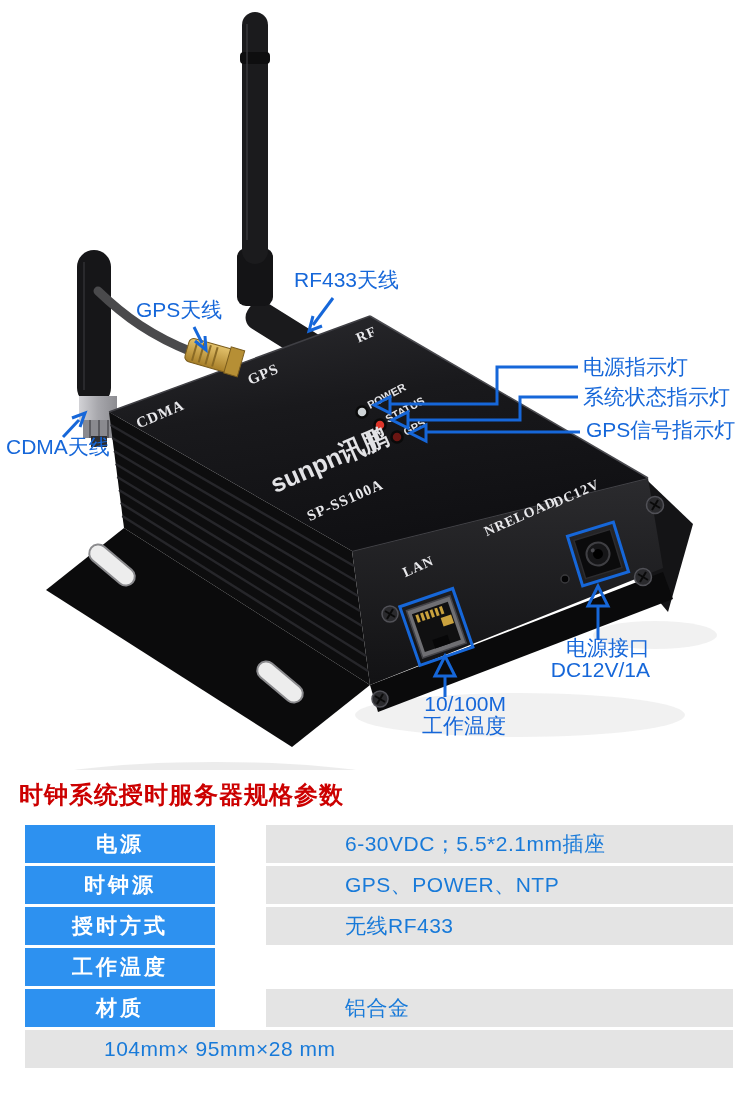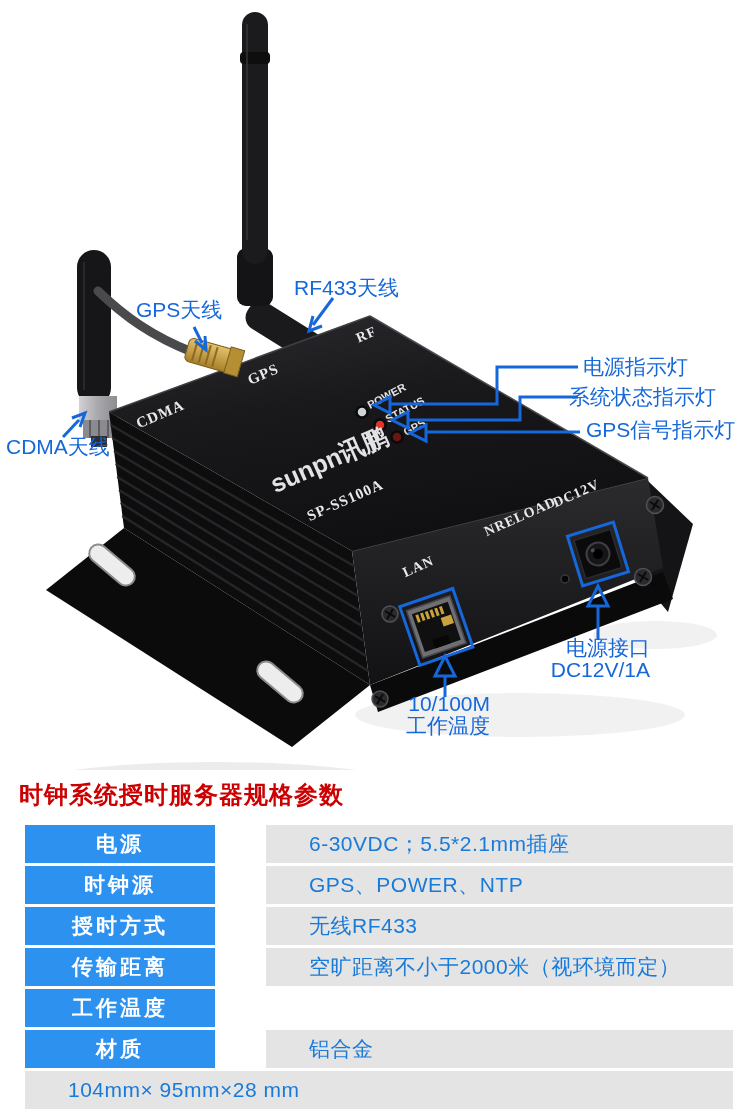--- a/index.html
+++ b/index.html
@@ -33,21 +33,21 @@
   .spec-table{margin-left:20px;width:708px;}
   .spec-row{display:flex;height:38px;margin-bottom:3px;gap:47px;}
   .spec-label{
     width:190px;margin-right:4px;background:var(--table-header,#2d91f0);
     color:#fff;font-size:21px;font-weight:bold;letter-spacing:3px;
     display:flex;align-items:center;justify-content:center;
   }
   .spec-value{
     flex:1;background:var(--table-cell,#e4e4e4);
     color:var(--table-value-text,#187ad9);font-size:21px;letter-spacing:0.5px;
-    display:flex;align-items:center;padding-left:43px;
+    display:flex;align-items:center;padding-left:79px;
   }
 </style>
 </head>
 <body>
 
 <div class="scene">
   <svg width="750" height="770" viewBox="0 0 750 770">
     <defs>
       <linearGradient id="gradTop" x1="0" y1="0" x2="0.35" y2="1">
         <stop offset="0" stop-color="#2c2c30"></stop>
@@ -229,31 +229,31 @@
       <polyline points="72,418 85,413 80,427" fill="none"></polyline>
 
       <line x1="445" y1="697" x2="445" y2="676"></line>
       <polygon points="445,656 435,676 455,676" fill="none"></polygon>
 
       <line x1="598" y1="640" x2="598" y2="606"></line>
       <polygon points="598,586 588,606 608,606" fill="none"></polygon>
     </g>
   </svg>
 
-  <div class="ann" style="left:294px;top:277px">RF433天线</div>
+  <div class="ann" style="left:294px;top:269px">RF433天线</div>
   <div class="ann" style="left:136px;top:299px">GPS天线</div>
   <div class="ann" style="left:6px;top:436px">CDMA天线</div>
   <div class="ann" style="left:583px;top:356px">电源指示灯</div>
-  <div class="ann" style="left:569px;top:386px">系统状态指示灯</div>
+  <div class="ann" style="left:583px;top:386px">系统状态指示灯</div>
   <div class="ann" style="left:586px;top:419px">GPS信号指示灯</div>
   <div class="ann center" style="left:548px;top:637px;width:102px">
     <div>电源接口</div>
     <div>DC12V/1A</div>
   </div>
-  <div class="ann center" style="left:378px;top:693px;width:112px">
+  <div class="ann center" style="left:394px;top:693px;width:112px">
     <div>10/100M</div>
     <div>工作温度</div>
   </div>
 </div>
 
 <div class="spec">
   <div class="spec-title">时钟系统授时服务器规格参数</div>
   <div class="spec-table">
     <div class="spec-row">
       <div class="spec-label">电源</div>
@@ -261,24 +261,20 @@
     </div>
     <div class="spec-row">
       <div class="spec-label">时钟源</div>
       <div class="spec-value">GPS、POWER、NTP</div>
     </div>
     <div class="spec-row">
       <div class="spec-label">授时方式</div>
       <div class="spec-value">无线RF433</div>
     </div>
     <div class="spec-row">
-      <div class="spec-label">传输距离</div>
-      <div class="spec-value">空旷距离不小于2000米（视环境而定）</div>
-    </div>
-    <div class="spec-row">
       <div class="spec-label">工作温度</div>
     </div>
     <div class="spec-row">
       <div class="spec-label">材质</div>
       <div class="spec-value">铝合金</div>
     </div>
     <div class="spec-row">
       <div class="spec-value">104mm× 95mm×28 mm</div>
     </div>
   </div>

